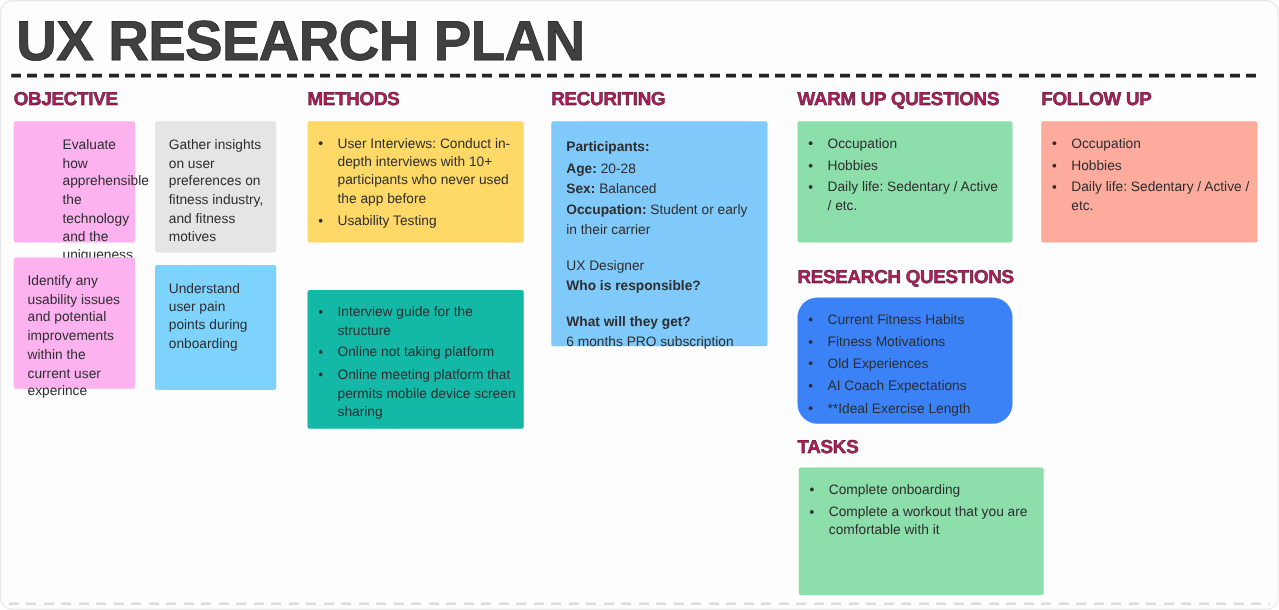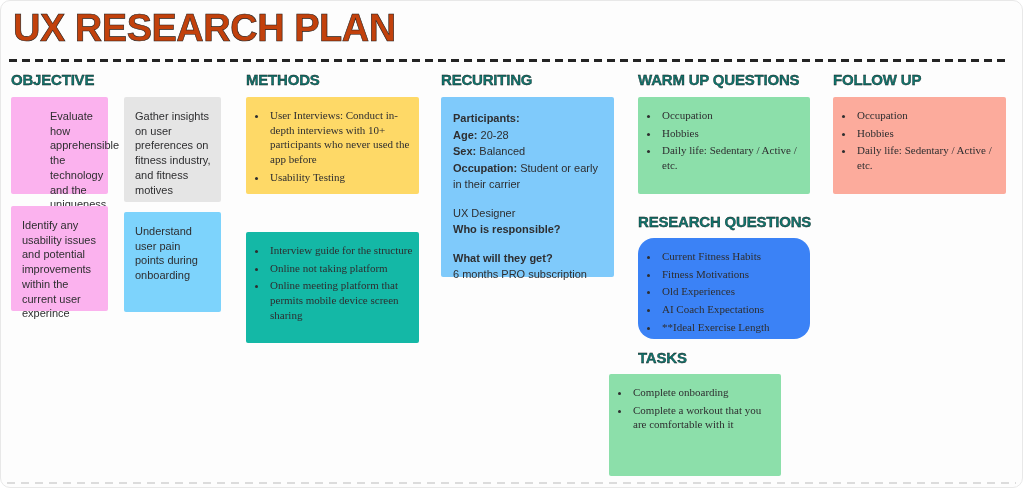--- a/index.html
+++ b/index.html
@@ -4,65 +4,65 @@
 <style>
   html,body{margin:0;padding:0;background:#ffffff;}
   *{box-sizing:border-box;}
   .canvas{
     position:relative;width:1023px;height:488px;
     background:#fdfdfd;border:1px solid #e8e8e8;border-radius:10px;
     overflow:hidden;font-family:"Liberation Sans",sans-serif;
   }
   .title{
     position:absolute;left:12px;top:6px;margin:0;
-    font-size:38px;font-weight:800;letter-spacing:-0.5px;color:#c2410c;
+    font-size:45px;font-weight:800;letter-spacing:-0.5px;color:#404040;
     -webkit-text-stroke:0.6px #1e1e1e;
   }
   .divider{position:absolute;}
   .divider.top{
     left:8px;right:16px;top:58px;height:3px;
     background:repeating-linear-gradient(90deg,var(--divider,#242424) 0 8px,transparent 8px 13px);
   }
   .divider.bottom{
     left:6px;right:6px;bottom:3px;height:2px;
     background:repeating-linear-gradient(90deg,var(--bottom-divider,#dcdcdc) 0 8px,transparent 8px 14px);
   }
   .heading{
-    position:absolute;font-size:15px;font-weight:800;color:#0f766e;
+    position:absolute;font-size:15px;font-weight:800;color:#be185d;
     letter-spacing:-0.2px;-webkit-text-stroke:0.35px #121212;
   }
   .h-objective{left:10px;top:70px;}
   .h-methods{left:245px;top:70px;}
   .h-recruiting{left:440px;top:70px;}
   .h-warmup{left:637px;top:70px;}
   .h-research{left:637px;top:212px;}
   .h-tasks{left:637px;top:348px;text-align:center;}
   .h-followup{left:832px;top:70px;}
 
   .note{
     position:absolute;border-radius:2px;color:#2e2e30;
     font-size:11px;line-height:1.34;
   }
   .note .note-text{padding:12px 10px 10px 11px;}
-  .bullets{margin:11px 6px 0 9px;padding-left:13px;font-family:Liberation Serif, serif;}
+  .bullets{margin:11px 6px 0 9px;padding-left:13px;}
   .bullets li{margin-bottom:3px;padding-left:2px;}
   .rich{padding:13px 12px;line-height:1.5;}
   .rich .spacer{height:12px;}
   .rich b{font-weight:700;}
 
   .n-obj1{left:10px;top:96px;width:97px;height:97px;}
   .n-obj2{left:123px;top:96px;width:97px;height:105px;}
   .n-obj3{left:10px;top:205px;width:97px;height:105px;}
   .n-obj4{left:123px;top:211px;width:97px;height:100px;}
   .n-methods{left:245px;top:96px;width:173px;height:97px;}
   .n-tools{left:245px;top:231px;width:173px;height:111px;}
   .n-recruiting{left:440px;top:96px;width:173px;height:180px;}
   .n-warmup{left:637px;top:96px;width:172px;height:97px;}
   .n-research{left:637px;top:237px;width:172px;height:101px;}
-  .n-tasks{left:608px;top:373px;width:172px;height:102px;}
+  .n-tasks{left:638px;top:373px;width:196px;height:102px;}
   .n-followup{left:832px;top:96px;width:173px;height:97px;}
 </style>
 </head>
 <body>
 
 <div class="canvas">
   <h1 class="title">UX RESEARCH PLAN</h1>
   <div class="divider top"></div>
   <div class="divider bottom"></div>
 

